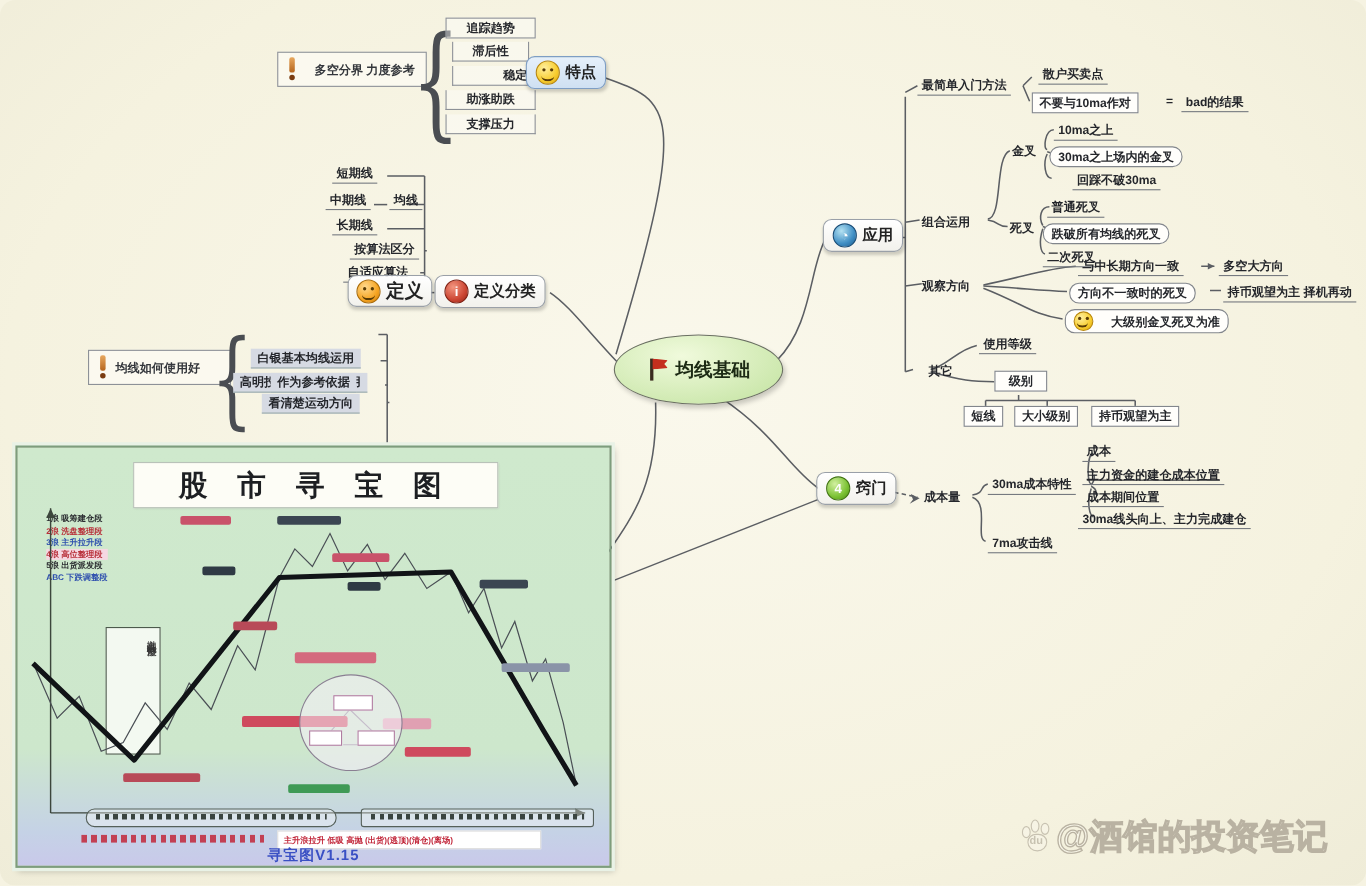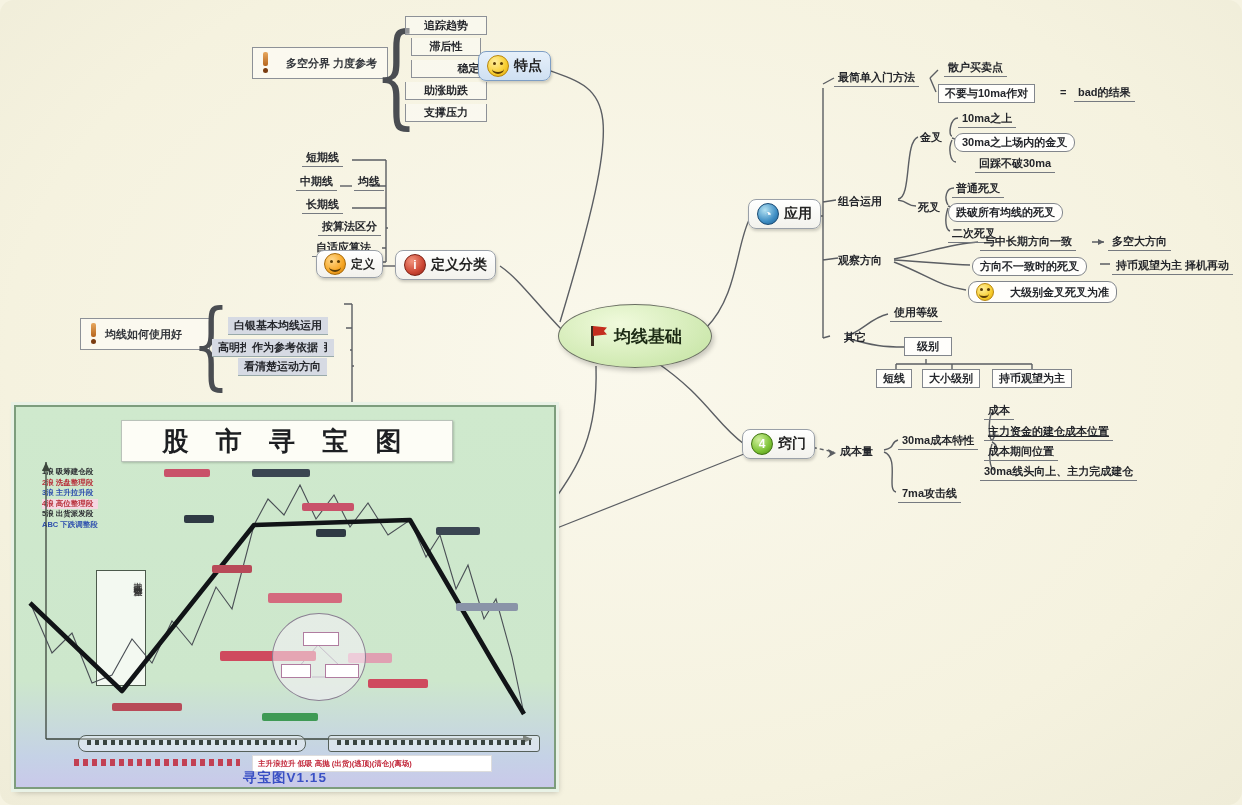--- a/index.html
+++ b/index.html
@@ -170,21 +170,21 @@
   <div class="u" style="left:296px;top:174px;">中期线</div>
   <div class="u" style="left:354px;top:174px;">均线</div>
   <div class="u" style="left:302px;top:197px;">长期线</div>
   <div class="u" style="left:318px;top:219px;">按算法区分</div>
   <div class="u" style="left:312px;top:240px;">自适应算法</div>
   <div class="node" style="left:316px;top:250px;padding:2px 7px;">
     <span class="ball orange">
         <span class="eyes"></span>
         <span class="smile"></span>
       </span>
-    <span style="font-size:12px;">定义</span>
+    <span style="font-size:17px;">定义</span>
   </div>
   <div class="node" style="left:395px;top:250px;">
     <span class="ball red">
         <span class="glyph">i</span>
       </span>
     <span>定义分类</span>
   </div>
 
   <div class="callout" style="left:80px;top:318px;width:112px;">
     <span class="exicon">
@@ -317,14 +317,24 @@
         <i></i>
       </div>
     <div class="strip-dotted" style="left:312px;top:328px;width:210px;border-radius:3px;">
         <i></i>
       </div>
     <div class="reddashes" style="left:58px;top:352px;width:166px;"></div>
     <div class="redstrip" style="left:236px;top:348px;width:228px;height:15px;">主升浪拉升 低吸 高抛 (出货)(逃顶)(清仓)(离场)</div>
     <div class="map-footer">寻宝图V1.15</div>
   </div>
 
+  <div class="watermark">
+    <span class="paw">
+      <span class="p1"></span>
+        <span class="p2"></span>
+        <span class="p3"></span>
+        <span class="p4"></span>
+      <span class="du">du</span>
+    </span>
+    <span>@酒馆的投资笔记</span>
+  </div>
 
 </div>
 
 </body></html>

